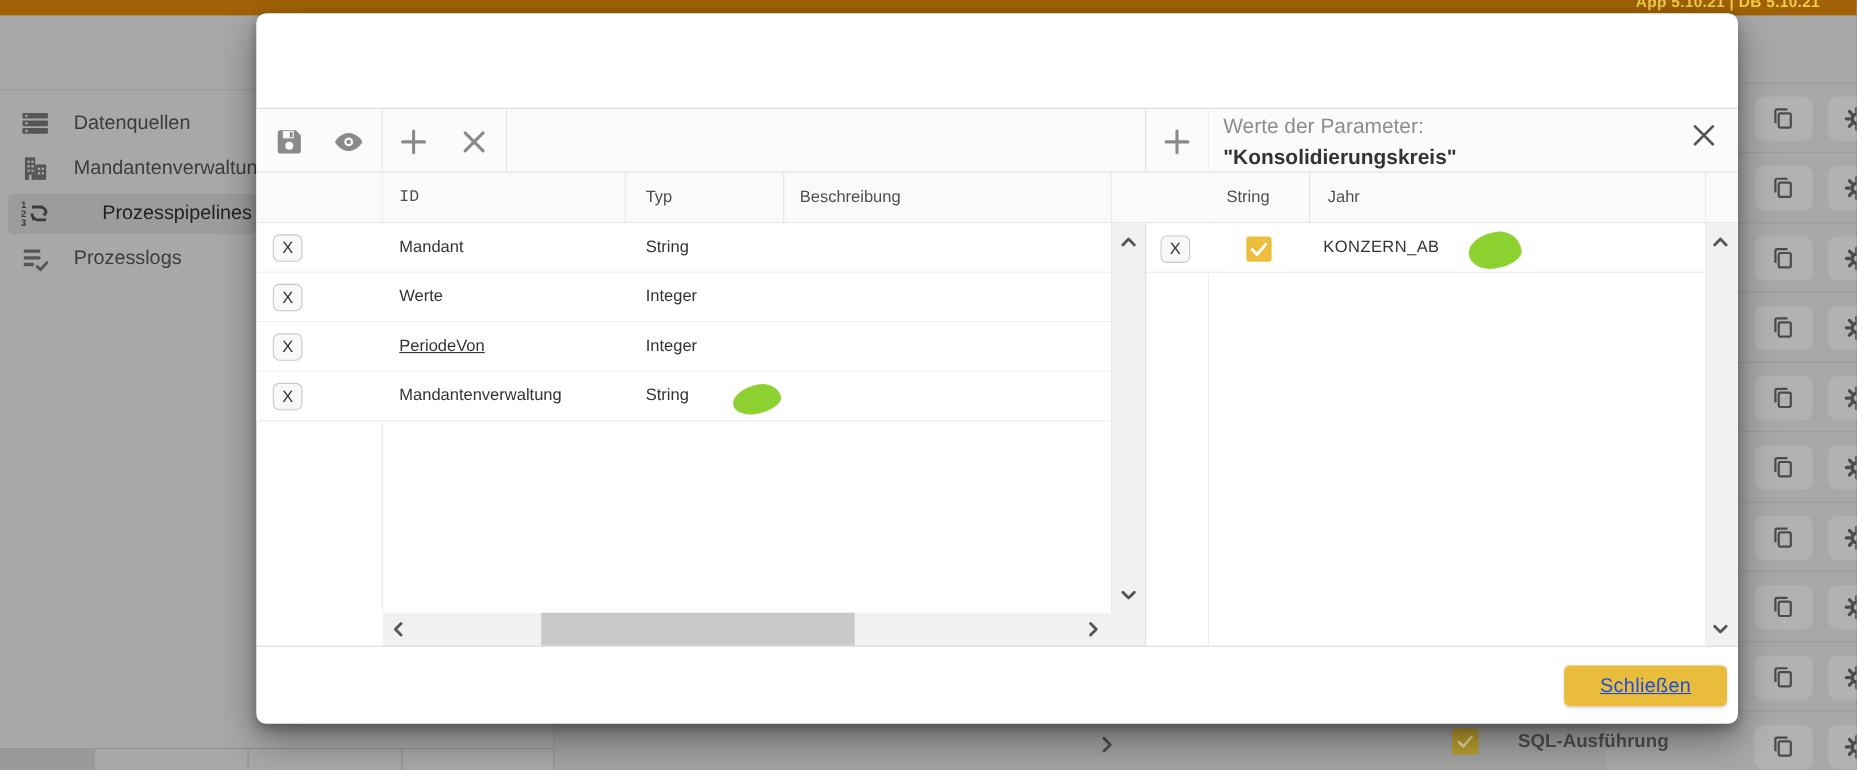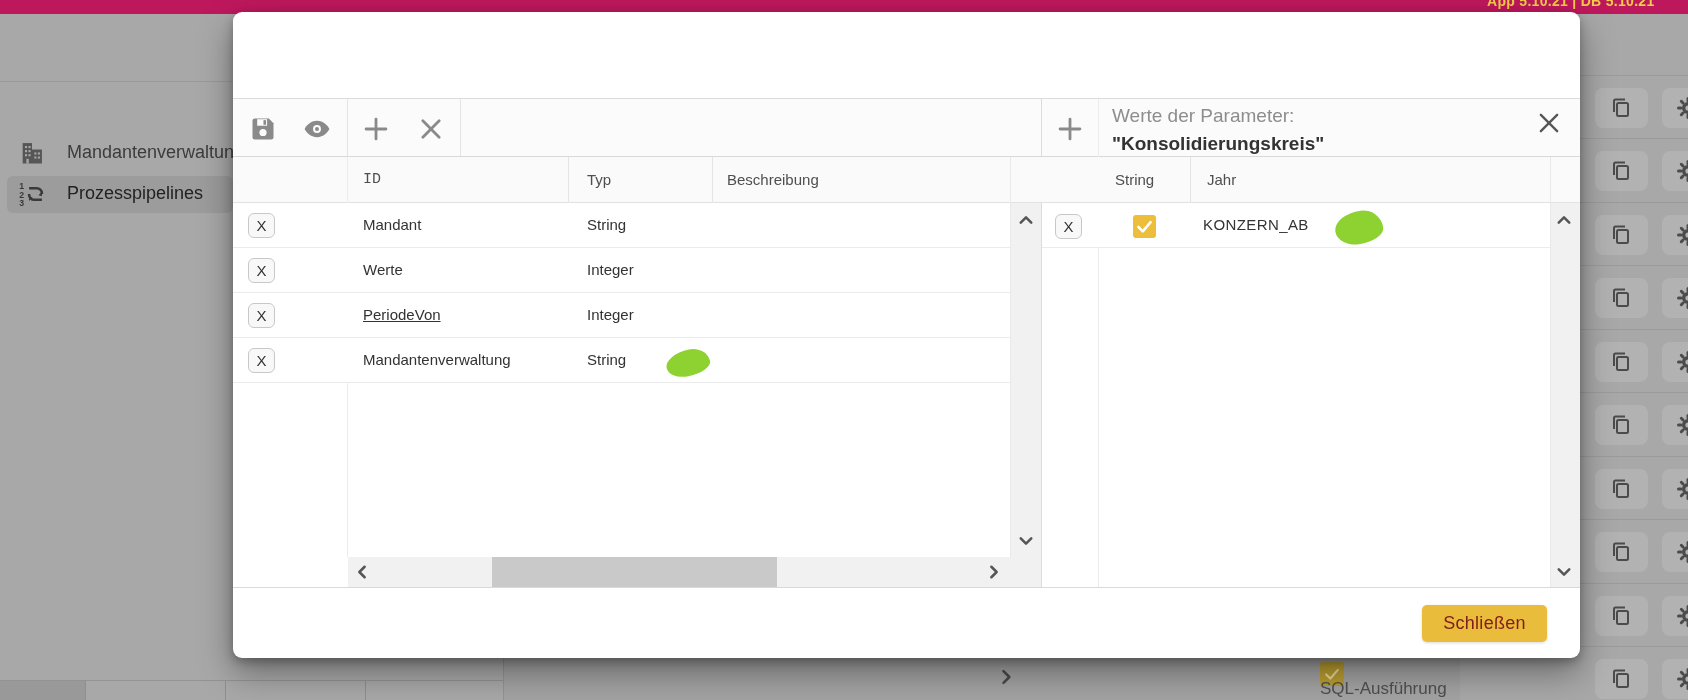--- a/index.html
+++ b/index.html
@@ -1,84 +1,97 @@
 <!DOCTYPE html>
 <html><head>
 <meta charset="utf-8">
 <style>
   html,body{margin:0;padding:0;background:#777;}
   *{box-sizing:border-box;font-family:"Liberation Sans","DejaVu Sans",sans-serif;}
   #stage{position:relative;width:1688px;height:700px;background:#a8a8a8;overflow:hidden;margin:0 auto;}
   .abs{position:absolute;}
   
-  #topbar{left:0;top:0;width:1688px;height:14px;background:#be185d;overflow:hidden;}
+  #topbar{left:0;top:0;width:1688px;height:14px;background:#a16207;overflow:hidden;}
   #version{position:absolute;left:1487px;top:-7px;font-size:14px;font-weight:700;color:#F2CC4A;white-space:nowrap;letter-spacing:.3px;}
   
   #sidebar{left:0;top:14px;width:233px;height:686px;overflow:hidden;}
   .side-divider{position:absolute;left:0;top:67px;width:233px;height:1px;background:#9a9a9a;}
   .side-item{position:absolute;left:0;width:233px;height:40px;cursor:pointer;}
   .side-hl{position:absolute;left:7px;top:162px;width:226px;height:37px;border-radius:6px;background:#9c9c9c;}
   .side-ic{position:absolute;left:18px;top:6px;width:28px;height:28px;color:#565656;}
   .side-lb{position:absolute;left:67px;top:9px;font-size:18px;color:#3c3c3c;white-space:nowrap;}
   .side-item.active .side-ic{color:#3a3a3a;}
-  .side-item.active .side-lb{color:#222;}
+  .side-item.active .side-lb{color:#222;margin-left:26px;}
   
   .bgrow{position:absolute;left:1460px;width:228px;height:63px;border-top:1px solid #9b9b9b;}
   .tile{position:absolute;top:12px;width:53px;height:40px;border-radius:8px;background:#b2b2b2;color:#4b4b4b;cursor:pointer;}
   .tile svg{position:absolute;left:14px;top:8px;width:24px;height:24px;}
   .t-copy{left:135px;}
   .t-gear{left:202px;}
   
   #b-line{left:0;top:680px;width:503px;height:1px;background:#939393;}
   #b-cell0{left:0;top:681px;width:85px;height:19px;background:#999;}
   .b-vline{top:681px;width:1px;height:19px;background:#8f8f8f;}
   #b-vsep{left:503px;top:658px;width:1px;height:42px;background:#949494;}
   #b-right{left:504px;top:658px;width:956px;height:42px;background:#a3a3a3;}
   #b-chevron{left:996px;top:667px;width:20px;height:20px;color:#4a4a4a;cursor:pointer;}
   #b-input{left:1039px;top:661px;width:275px;height:35px;background:#b4b4b4;border:1px solid #8e8e8e;border-radius:4px;font-size:17px;color:#2d2d2d;line-height:33px;padding-left:13px;white-space:nowrap;overflow:hidden;}
   #b-check{left:1320px;top:662px;width:24px;height:24px;background:#BA9E31;border-radius:3px;color:#E6DC9B;cursor:pointer;}
   #b-check svg{position:absolute;left:2px;top:2px;width:20px;height:20px;}
-  #b-sql{left:1320px;top:664px;font-size:17px;font-weight:400;color:#4f4f4f;white-space:nowrap;margin-top:15px;}
+  #b-sql{left:1380px;top:664px;font-size:17px;font-weight:700;color:#4f4f4f;white-space:nowrap;}
   
   #modal{left:233px;top:12px;width:1347px;height:646px;background:#fff;border-radius:9px;box-shadow:0 14px 34px rgba(0,0,0,.38),0 4px 10px rgba(0,0,0,.25);overflow:hidden;}
   #m-title-band{left:0;top:0;width:1347px;height:86px;background:#f5f4f2;}
   #m-title{left:35px;top:29px;font-size:20px;font-weight:600;color:#2d2d2d;letter-spacing:.2px;}
   #m-toolbar{left:0;top:86px;width:1347px;height:59px;background:#fbfbfb;border-top:1px solid #dcdcdc;border-bottom:1px solid #d9d9d9;}
   .tb-ic{position:absolute;width:28px;height:28px;color:#8a8a8a;cursor:pointer;}
   .vline{position:absolute;width:1px;background:#e4e4e4;}
   #m-header{left:0;top:145px;width:1347px;height:46px;background:#fafafa;border-bottom:1px solid #e2e2e2;}
   .hdr{position:absolute;top:14px;font-size:15px;color:#4f4f4f;}
   .row{position:absolute;height:45px;border-bottom:1px solid #ebebeb;background:#fff;}
   .xbtn{position:absolute;width:27px;height:25px;background:#f8f8f8;border:1px solid #c8c8c8;border-radius:6px;font-size:15px;color:#333;line-height:23px;text-align:center;cursor:pointer;padding:0;}
   .cellt{position:absolute;top:13px;font-size:15px;color:#333;white-space:nowrap;}
   .blob{position:absolute;background:#8ED231;border-radius:58% 42% 55% 45% / 52% 60% 40% 48%;}
   .strip{position:absolute;background:#f1f1f1;}
   .sarrow{position:absolute;width:18px;height:18px;color:#555;cursor:pointer;}
   #h-thumb{position:absolute;left:144px;top:0;width:285px;height:30px;background:#c9c9c9;cursor:grab;}
   .chkbox{position:absolute;width:23px;height:23px;background:#EDBD3C;border-radius:3px;color:#fff;cursor:pointer;}
   .chkbox svg{position:absolute;left:1px;top:1px;width:21px;height:21px;}
   #m-bottomline{left:0;top:575px;width:1347px;height:1px;background:#d9d9d9;}
-  #close-btn{left:1189px;top:593px;width:125px;height:37px;background:#E9BC3B;border:none;border-radius:5px;color:#7f1d1d;font-size:18px;font-weight:500;letter-spacing:.3px;cursor:pointer;box-shadow:0 1px 3px rgba(0,0,0,.15);}
+  #close-btn{left:1189px;top:593px;width:148px;height:37px;background:#E9BC3B;border:none;border-radius:5px;color:#1d4ed8;font-size:18px;font-weight:500;letter-spacing:.3px;cursor:pointer;box-shadow:0 1px 3px rgba(0,0,0,.15);text-decoration:underline;}
   #w-title1{left:879px;top:93px;font-size:19px;color:#8d8d8d;white-space:nowrap;}
   #w-title2{left:879px;top:121px;font-size:19px;font-weight:700;color:#333;white-space:nowrap;}
   svg{display:block;}
 </style>
 </head>
 <body>
 
 <div id="stage">
 
   <div class="abs" id="topbar">
     <span id="version">App 5.10.21 | DB 5.10.21</span>
   </div>
 
   <div class="abs" id="sidebar">
     <div class="side-divider"></div>
     <div class="side-hl"></div>
 
+    <div class="side-item" style="top:78px;">
+      <span class="side-ic">
+        <svg viewBox="0 0 24 24" fill="currentColor">
+            <rect x="2" y="4" width="20" height="4.4" rx="1"></rect>
+            <rect x="2" y="9.9" width="20" height="4.4" rx="1"></rect>
+            <rect x="2" y="15.8" width="20" height="4.4" rx="1"></rect>
+            <circle cx="5.2" cy="6.2" r="1" fill="#a8a8a8"></circle>
+            <circle cx="5.2" cy="12.1" r="1" fill="#a8a8a8"></circle>
+            <circle cx="5.2" cy="18" r="1" fill="#a8a8a8"></circle>
+          </svg>
+      </span>
+      <span class="side-lb">Datenquellen</span>
+    </div>
 
     <div class="side-item" style="top:119px;">
       <span class="side-ic">
         <svg viewBox="0 0 24 24" fill="currentColor">
             <rect x="4" y="3.5" width="8" height="17.5"></rect>
             <rect x="12" y="9" width="8.5" height="12"></rect>
             <g fill="#a8a8a8">
               <rect x="6" y="6" width="1.8" height="1.8"></rect>
               <rect x="9" y="6" width="1.8" height="1.8"></rect>
               <rect x="6" y="9.5" width="1.8" height="1.8"></rect>
@@ -110,20 +123,31 @@
             </g>
             <g fill="currentColor">
               <path d="M20.5 12 l-3 -1 l3 -3 z" transform="translate(0,2)"></path>
               <path d="M9.5 12 l3 1 l-3 3 z" transform="translate(0,2)"></path>
             </g>
           </svg>
       </span>
       <span class="side-lb">Prozesspipelines</span>
     </div>
 
+    <div class="side-item" style="top:201px;">
+      <span class="side-ic">
+        <svg viewBox="0 0 24 24" fill="currentColor">
+            <rect x="3" y="5" width="13" height="2.6" rx="1"></rect>
+            <rect x="3" y="10.2" width="13" height="2.6" rx="1"></rect>
+            <rect x="3" y="15.4" width="8" height="2.6" rx="1"></rect>
+            <path d="M13.5 18.2 l2.6 2.6 l5 -5.6" fill="none" stroke="currentColor" stroke-width="2.2" stroke-linecap="round" stroke-linejoin="round"></path>
+          </svg>
+      </span>
+      <span class="side-lb">Prozesslogs</span>
+    </div>
   </div>
 
   <div class="bgrow" style="top:75px;">
       <div class="tile t-copy">
         <svg viewBox="0 0 24 24" fill="none" stroke="currentColor" stroke-width="2">
           <rect x="8" y="7" width="11" height="13" rx="1.5"></rect>
           <path d="M5 16 V5 a1.5 1.5 0 0 1 1.5 -1.5 H16"></path>
         </svg>
       </div>
       <div class="tile t-gear">

